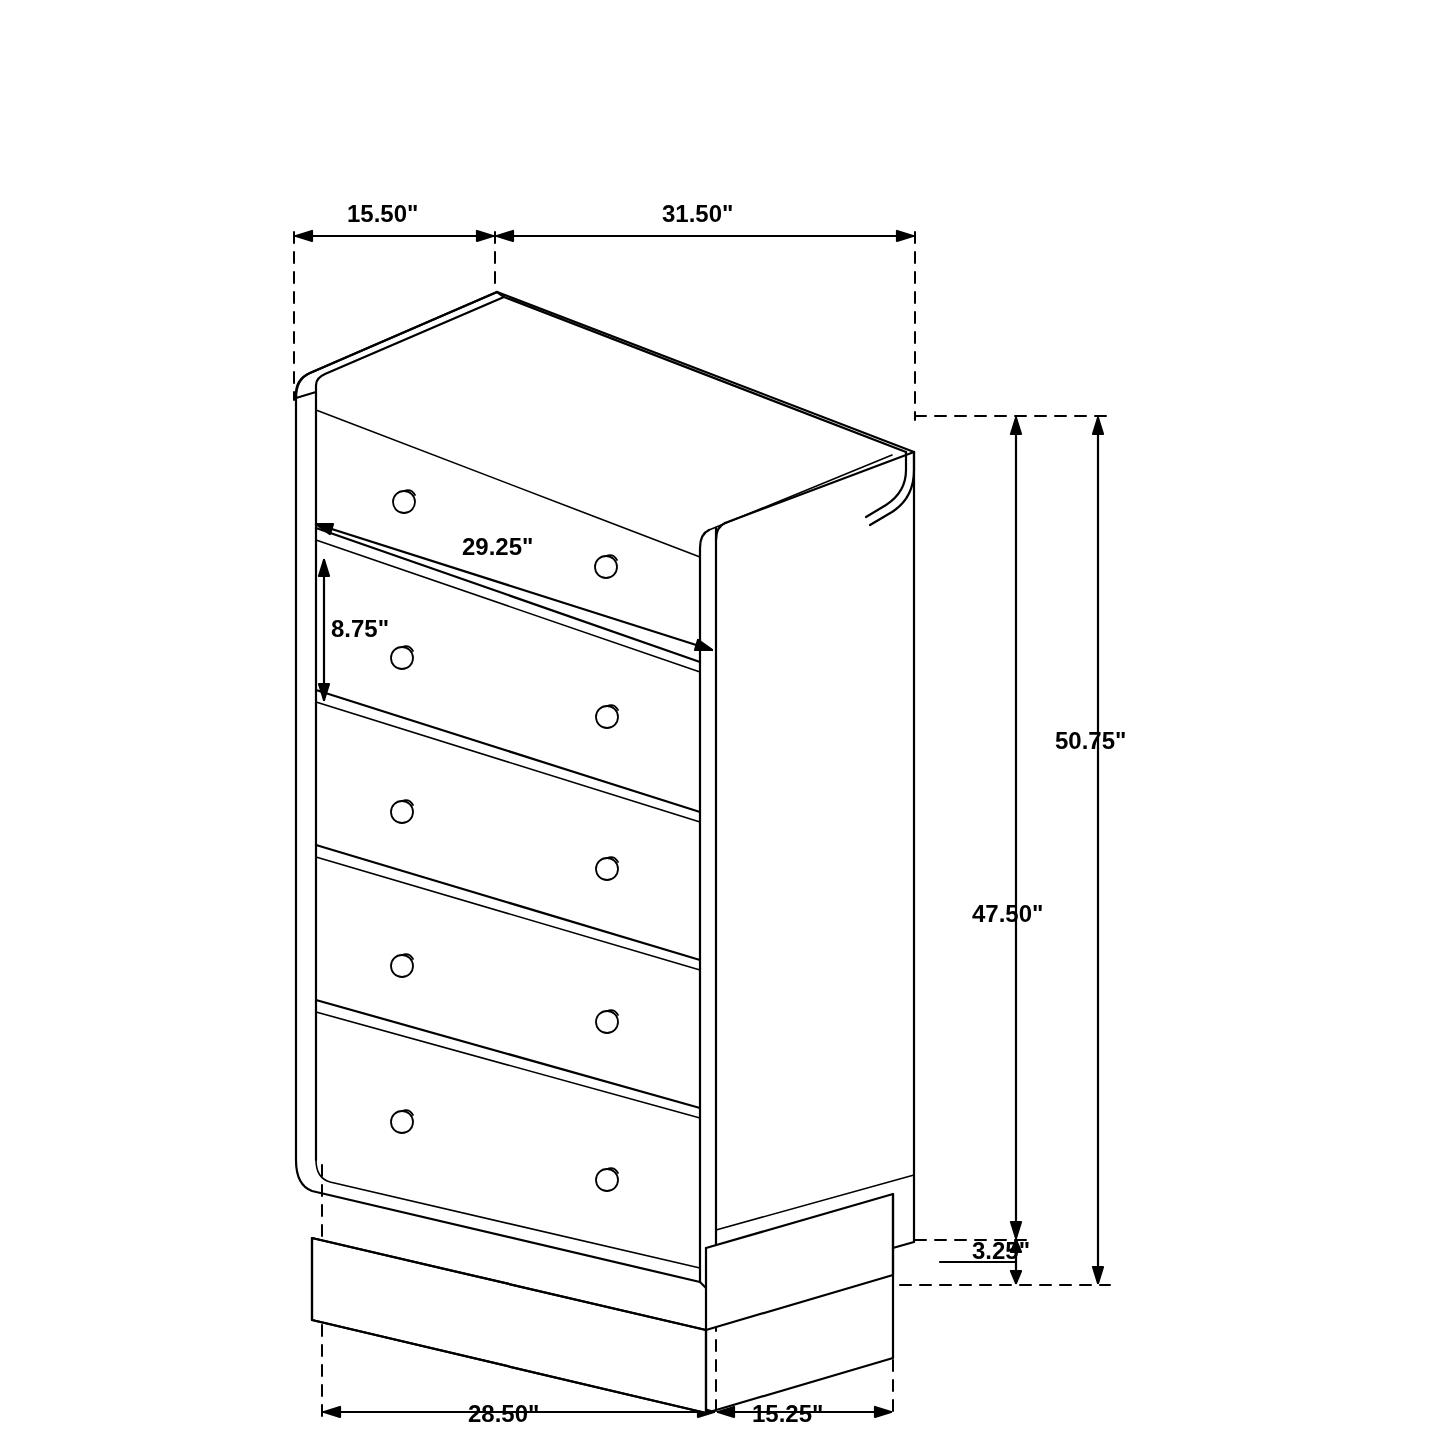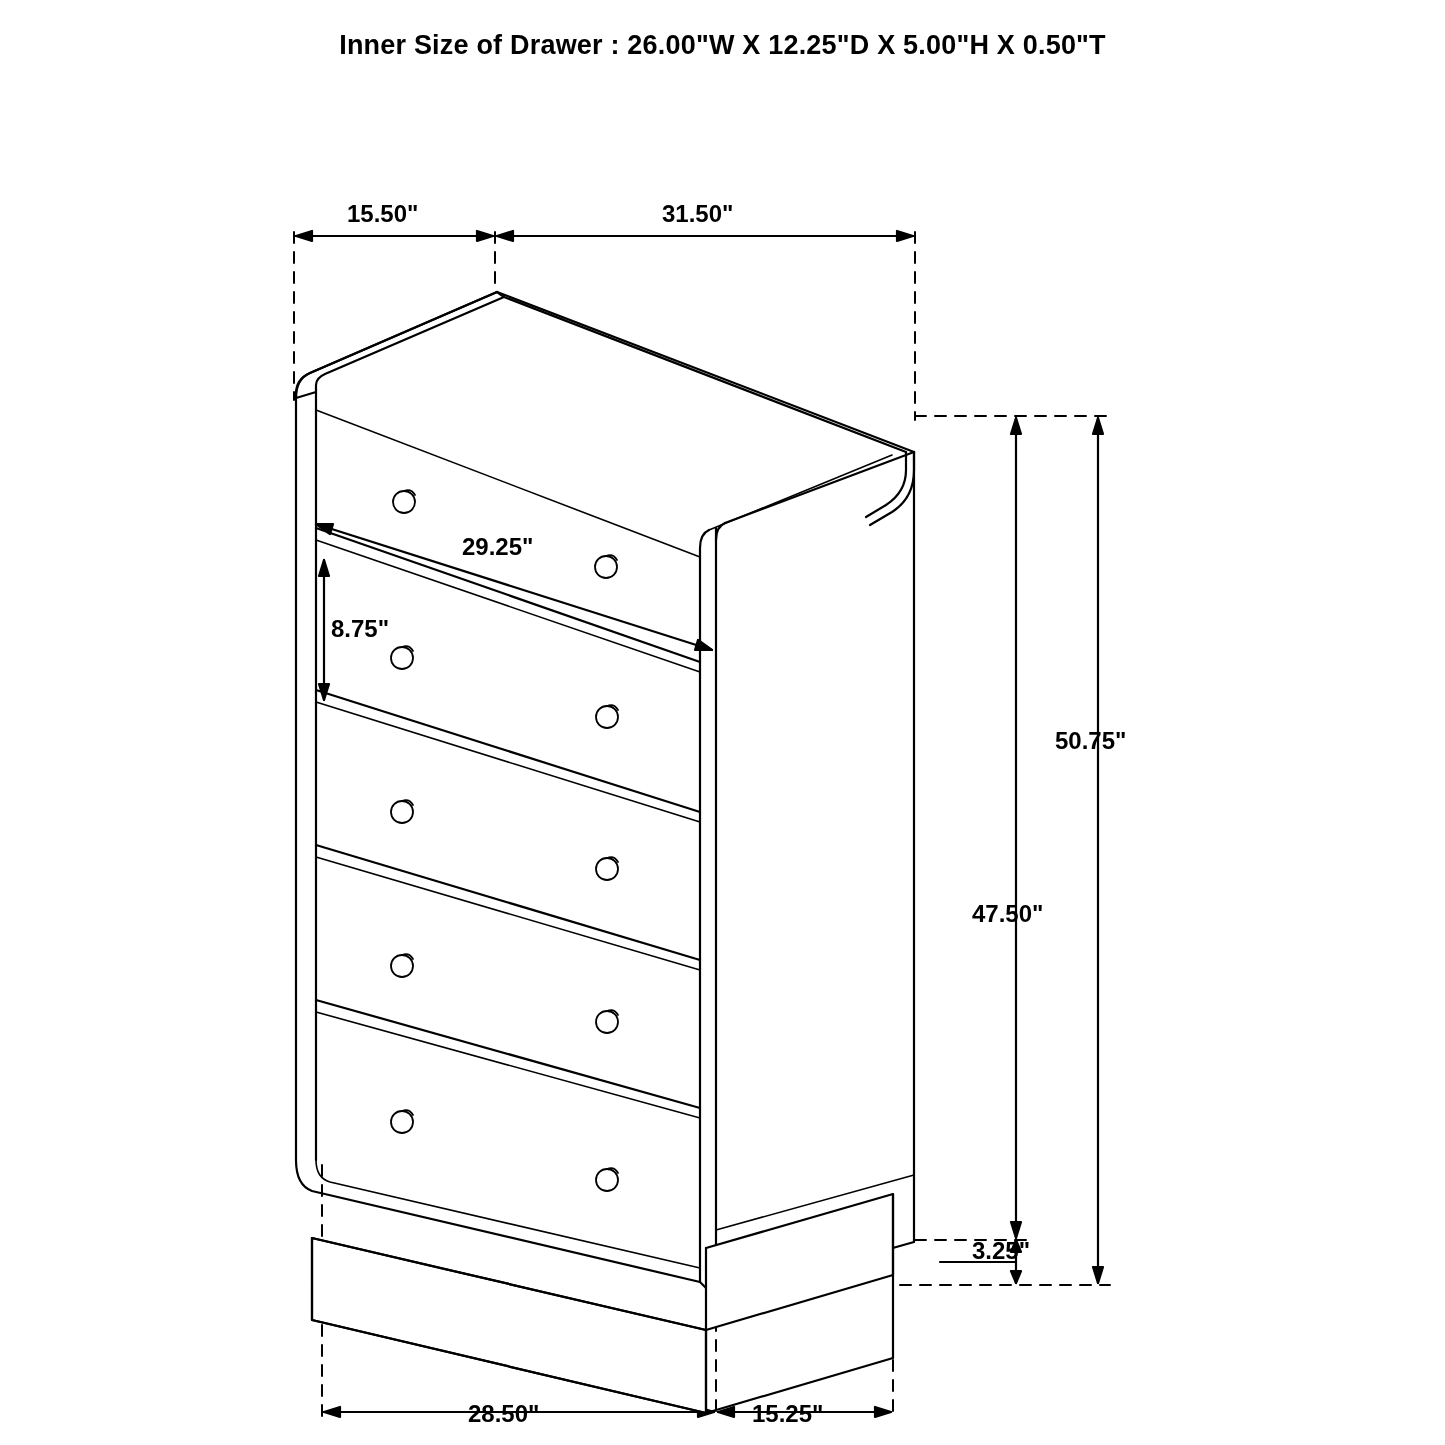--- a/index.html
+++ b/index.html
@@ -43,21 +43,20 @@
     font-weight: bold;
     color: #000000;
     white-space: nowrap;
   }
 </style>
 </head>
 <body>
 
 <div id="stage">
 
-  <div class="title">Inner Size of Drawer : 26.00"W X 12.25"D X 5.00"H X 0.50"T</div>
 
   <svg class="drawing" viewBox="0 0 1445 1445">
     <g fill="none" stroke="#000000" stroke-width="2.2" stroke-linejoin="round" stroke-linecap="round">
 
       <g stroke-dasharray="11 9" stroke-width="2">
 
         <line x1="294" y1="232" x2="294" y2="400"></line>
 
         <line x1="495" y1="232" x2="495" y2="292"></line>
 

